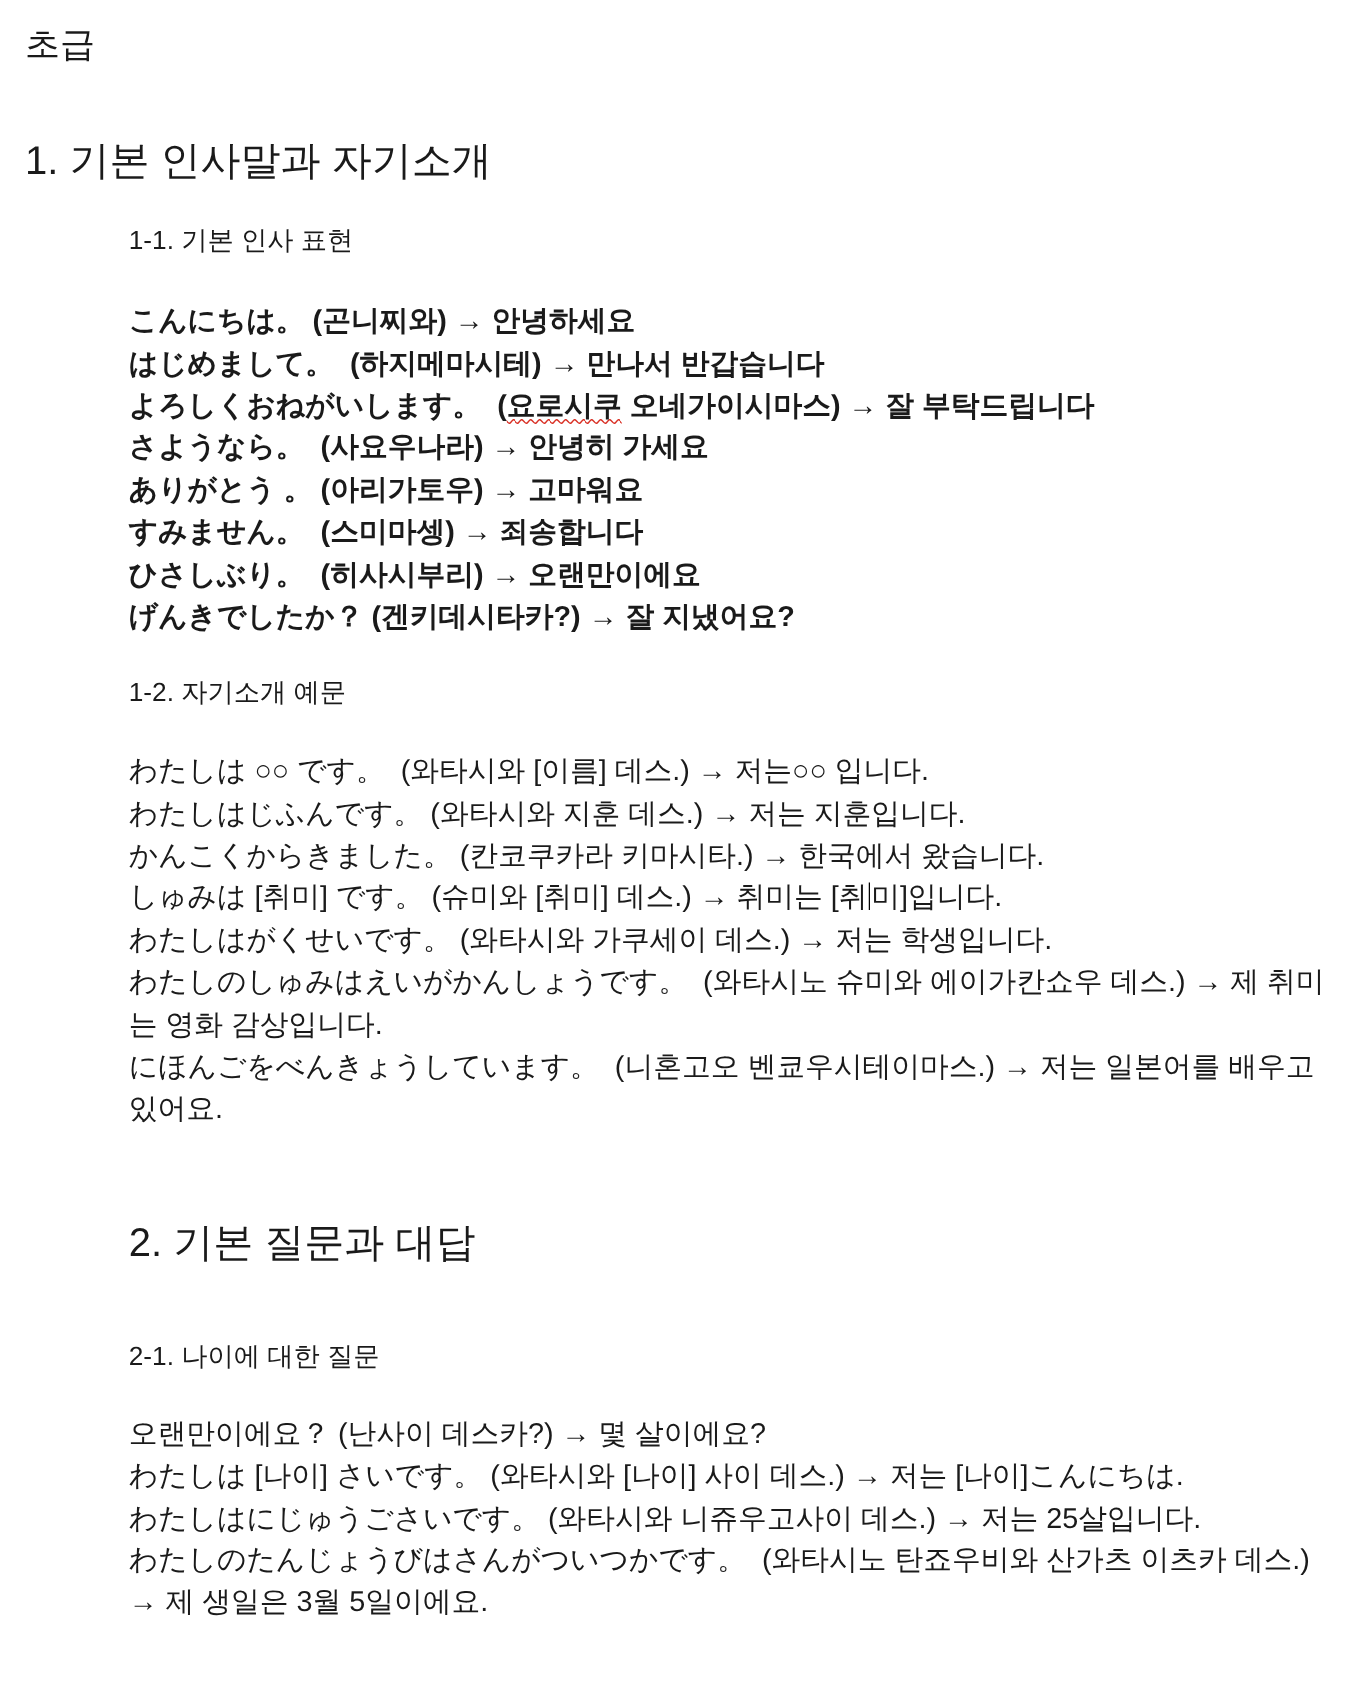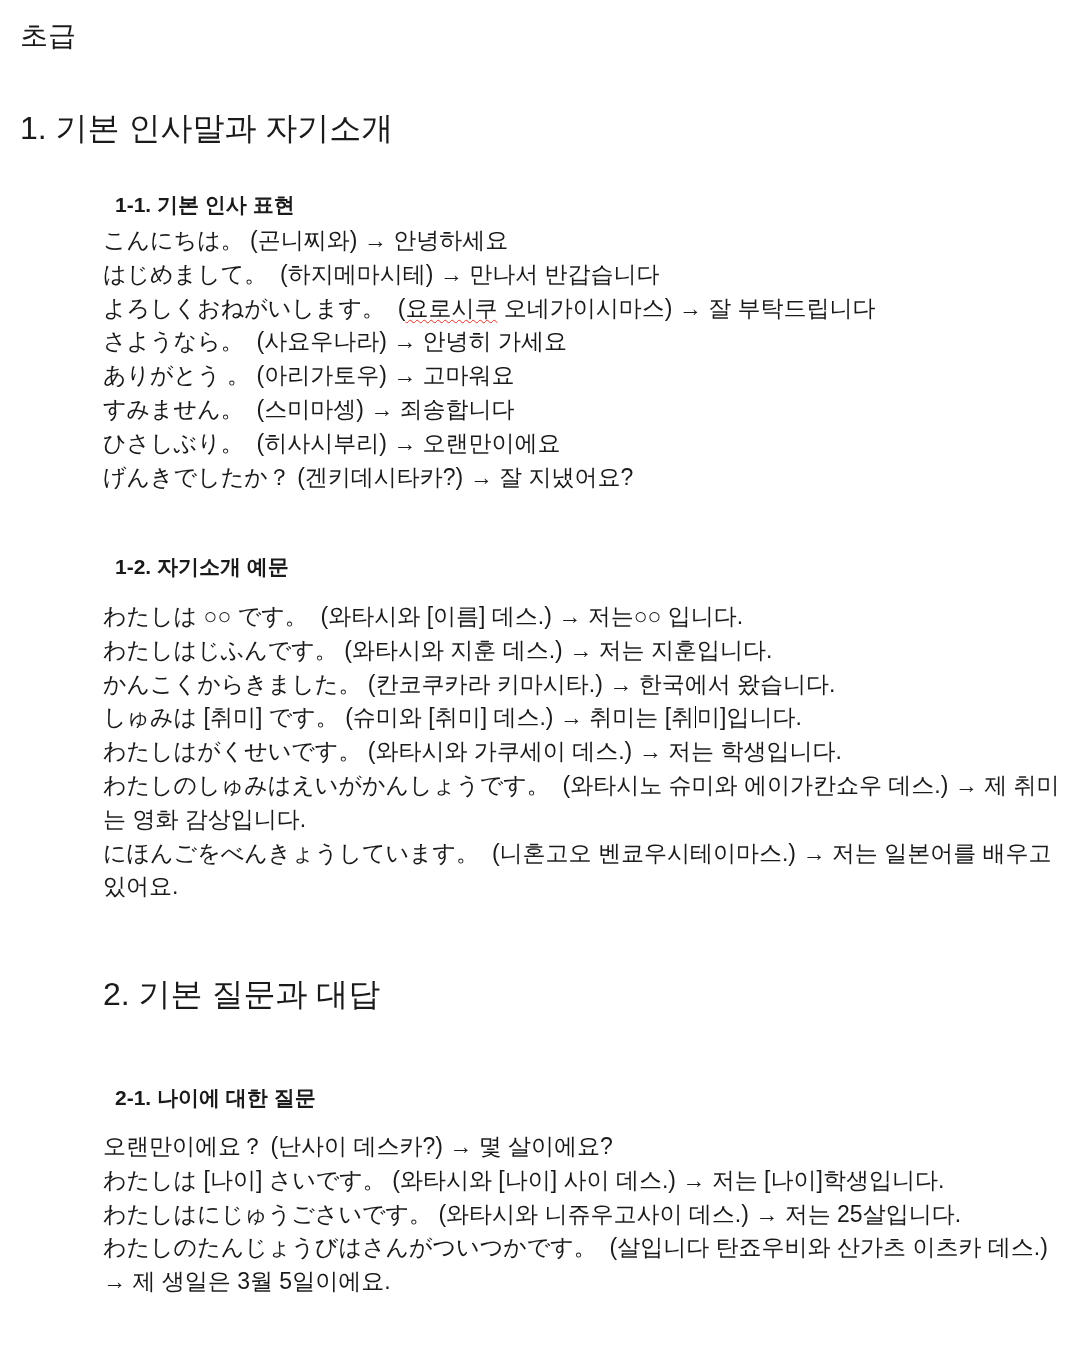--- a/index.html
+++ b/index.html
@@ -14,21 +14,21 @@
     position: absolute; left: 20px; top: 8px;
     font-size: 28px; line-height: 56px; font-weight: normal; margin: 0;
   }
   .h1 {
     position: absolute; left: 20px; top: 108px;
     font-size: 32px; line-height: 40px; font-weight: normal; margin: 0;
   }
   .h1.indent { left: 103px; }
   .h2 {
     position: absolute; left: 103px;
-    font-size: 21px; line-height: 30px; font-weight: bold; margin: 12px;
+    font-size: 21px; line-height: 30px; font-weight: normal; margin: 0;
   }
   .block {
     position: absolute; left: 103px; width: 960px;
     font-size: 23px; line-height: 33.8px;
   }
   .line { display: block; white-space: pre-wrap; }
   .spell {
     text-decoration: underline wavy #d93025;
     text-decoration-thickness: 1px;
     text-underline-offset: 3px;
@@ -42,21 +42,21 @@
 <body>
 
 <div class="doc">
 
   <h1 class="title">초급</h1>
 
   <h2 class="h1">1. 기본 인사말과 자기소개</h2>
 
   <h3 class="h2" style="top:178px;">1-1. 기본 인사 표현</h3>
 
-  <div class="block" style="top:224px;">
+  <div class="block" style="top:240px;font-weight:bold;">
     <span class="line"><span>こんにちは。</span> <span>(곤니찌와)</span> <span>→</span> <span>안녕하세요</span></span>
     <span class="line"><span>はじめまして。</span>  <span>(하지메마시테)</span> <span>→</span> <span>만나서 반갑습니다</span></span>
     <span class="line"><span>よろしくおねがいします。</span>  <span>(</span><span class="spell">요로시쿠</span><span> 오네가이시마스)</span> <span>→</span> <span>잘 부탁드립니다</span></span>
     <span class="line"><span>さようなら。</span>  <span>(사요우나라)</span> <span>→</span> <span>안녕히 가세요</span></span>
     <span class="line"><span>ありがとう 。</span> <span>(아리가토우)</span> <span>→</span> <span>고마워요</span></span>
     <span class="line"><span>すみません。</span>  <span>(스미마셍)</span> <span>→</span> <span>죄송합니다</span></span>
     <span class="line"><span>ひさしぶり。</span>  <span>(히사시부리)</span> <span>→</span> <span>오랜만이에요</span></span>
     <span class="line"><span>げんきでしたか？</span> <span>(겐키데시타카?)</span> <span>→</span> <span>잘 지냈어요?</span></span>
   </div>
 
@@ -71,18 +71,18 @@
     <span class="line"><span>わたしのしゅみはえいがかんしょうです。</span>  <span>(와타시노 슈미와 에이가칸쇼우 데스.)</span> <span>→</span> <span>제 취미는 영화 감상입니다.</span></span>
     <span class="line"><span>にほんごをべんきょうしています。</span>  <span>(니혼고오 벤쿄우시테이마스.)</span> <span>→</span> <span>저는 일본어를 배우고 있어요.</span></span>
   </div>
 
   <h2 class="h1 indent" style="top:974px;">2. 기본 질문과 대답</h2>
 
   <h3 class="h2" style="top:1071px;">2-1. 나이에 대한 질문</h3>
 
   <div class="block" style="top:1130px;">
     <span class="line"><span>오랜만이에요？</span> <span>(난사이 데스카?)</span> <span>→</span> <span>몇 살이에요?</span></span>
-    <span class="line"><span>わたしは [나이] さいです。</span> <span>(와타시와 [나이] 사이 데스.)</span> <span>→</span> <span>저는 [나이]학생입니다.</span></span>
+    <span class="line"><span>わたしは [나이] さいです。</span> <span>(와타시와 [나이] 사이 데스.)</span> <span>→</span> <span>저는 [나이]こんにちは.</span></span>
     <span class="line"><span>わたしはにじゅうごさいです。</span> <span>(와타시와 니쥬우고사이 데스.)</span> <span>→</span> <span>저는 25살입니다.</span></span>
-    <span class="line"><span>わたしのたんじょうびはさんがついつかです。</span>  <span>(살입니다 탄죠우비와 산가츠 이츠카 데스.)</span> <span>→</span> <span>제 생일은 3월 5일이에요.</span></span>
+    <span class="line"><span>わたしのたんじょうびはさんがついつかです。</span>  <span>(와타시노 탄죠우비와 산가츠 이츠카 데스.)</span> <span>→</span> <span>제 생일은 3월 5일이에요.</span></span>
   </div>
 
 </div>
 
 </body></html>

